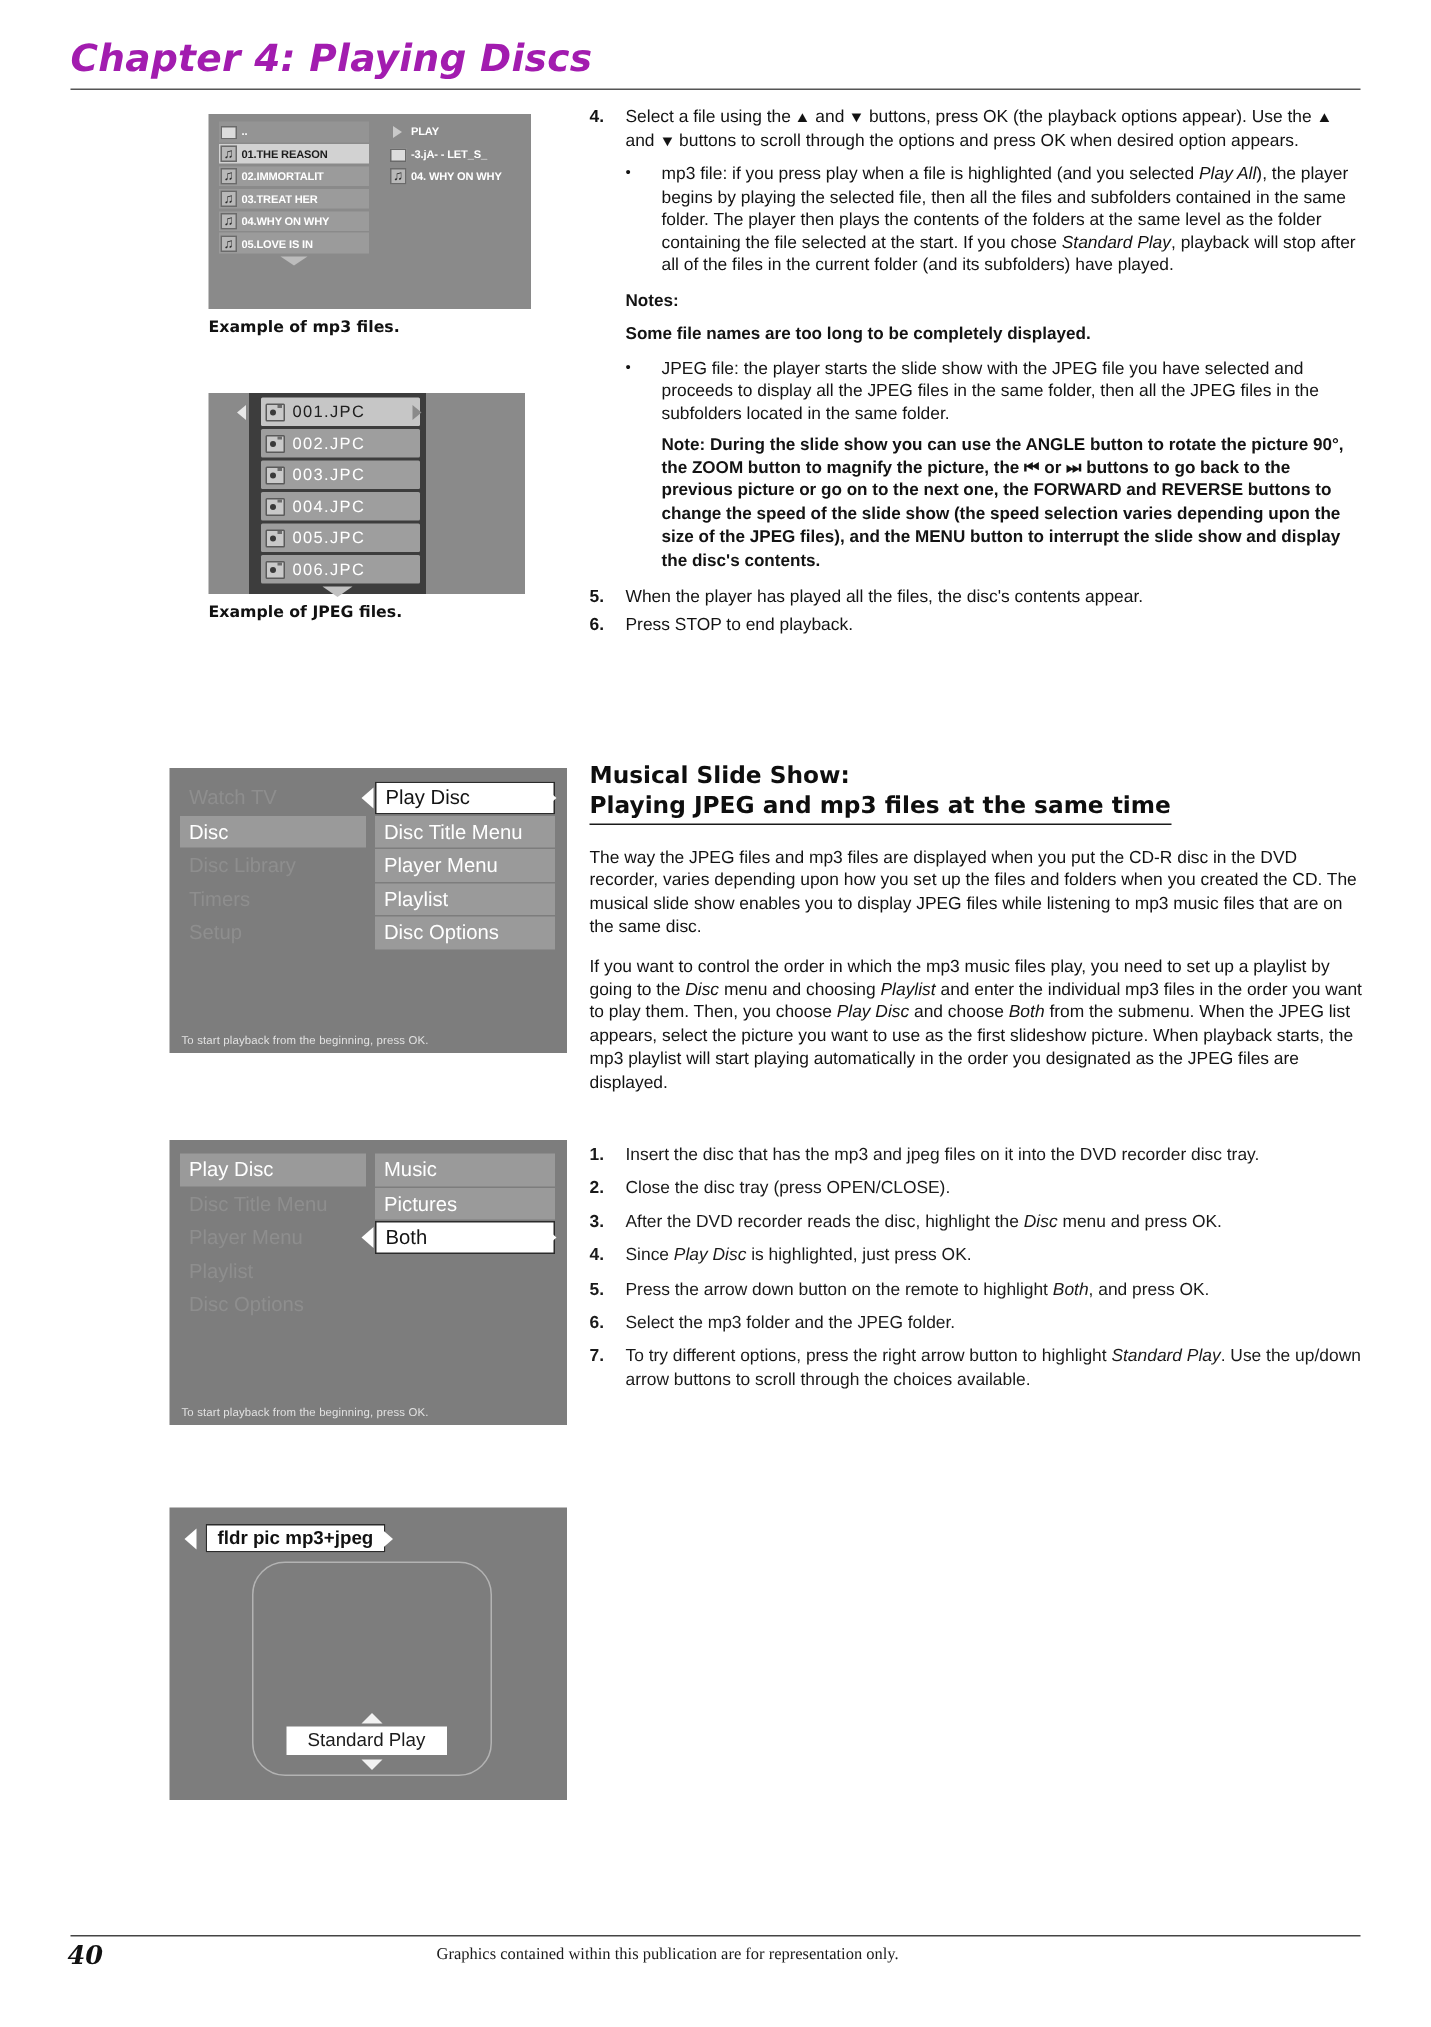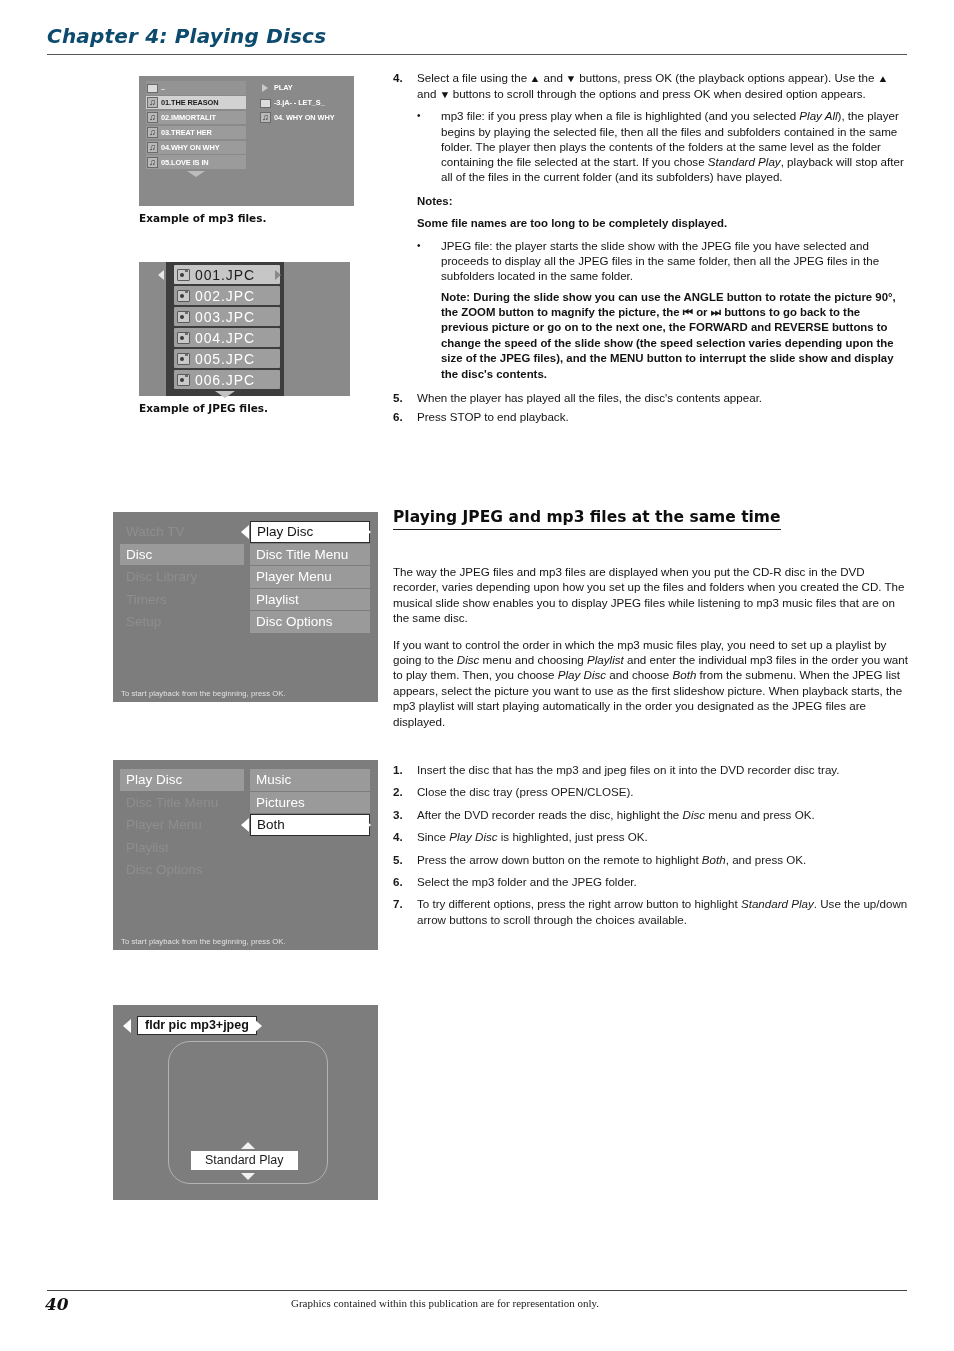--- a/index.html
+++ b/index.html
@@ -16,23 +16,23 @@
 
   
   .chapter-header {
     position: absolute;
     left: 47px; top: 24px; width: 860px;
   }
   .chapter-title {
     font-family: "DejaVu Sans", sans-serif;
     font-style: italic;
     font-weight: bold;
-    font-size: 20px;
+    font-size: 25px;
     letter-spacing: 0.2px;
-    color: #0c4a6e;
+    color: #a21caf;
     margin: 0;
     padding: 0 0 6px 0;
   }
   .chapter-rule {
     border-bottom: 1.6px solid #555555;
     width: 860px;
   }
 
   .shot-caption {
     font-family: "DejaVu Sans", sans-serif;
@@ -134,21 +134,21 @@
     position: absolute;
     left: 27px; top: 0px; width: 118px; height: 134px;
     background: #3d3d3d;
   }
   .jrow {
     margin: 0 4px 2px 8px;
     height: 19px;
     display: flex; align-items: center;
     background: #9e9e9e;
     color: #ffffff;
-    font-size: 14px;
+    font-size: 11px;
     letter-spacing: 0.9px;
     font-family: "Liberation Sans", sans-serif;
     padding-left: 3px;
     border-radius: 1px;
   }
   .jrow:first-child { margin-top: 3px; }
   .jrow.sel { background: #c6c6c6; color: #202020; }
   .jicon {
     width: 13px; height: 12px; flex: 0 0 13px;
     margin-right: 5px; position: relative;
@@ -542,20 +542,21 @@
   </div>
 
   <div class="num-item">
     <div class="n">6.</div>
     <div class="t">Press STOP to end playback.</div>
   </div>
 
 </div>
 
 <div class="sec-heading">
+  <h2>Musical Slide Show:</h2>
   <h3>Playing JPEG and mp3 files at the same time</h3>
 </div>
 
 <div class="sec-body">
   <p>The way the JPEG files and mp3 files are displayed when you put the CD-R disc in the DVD recorder, varies depending upon how you set up the files and folders when you created the CD. The musical slide show enables you to display JPEG files while listening to mp3 music files that are on the same disc.</p>
   <p><span>If you want to control the order in which the mp3 music files play, you need to set up a playlist by going to the </span><span class="it">Disc</span><span> menu and choosing </span><span class="it">Playlist</span><span> and enter the individual mp3 files in the order you want to play them. Then, you choose </span><span class="it">Play Disc</span><span> and choose </span><span class="it">Both</span><span> from the submenu. When the JPEG list appears, select the picture you want to use as the first slideshow picture. When playback starts, the mp3 playlist will start playing automatically in the order you designated as the JPEG files are displayed.</span></p>
 </div>
 
 <div class="steps">
   <div class="num-item">

